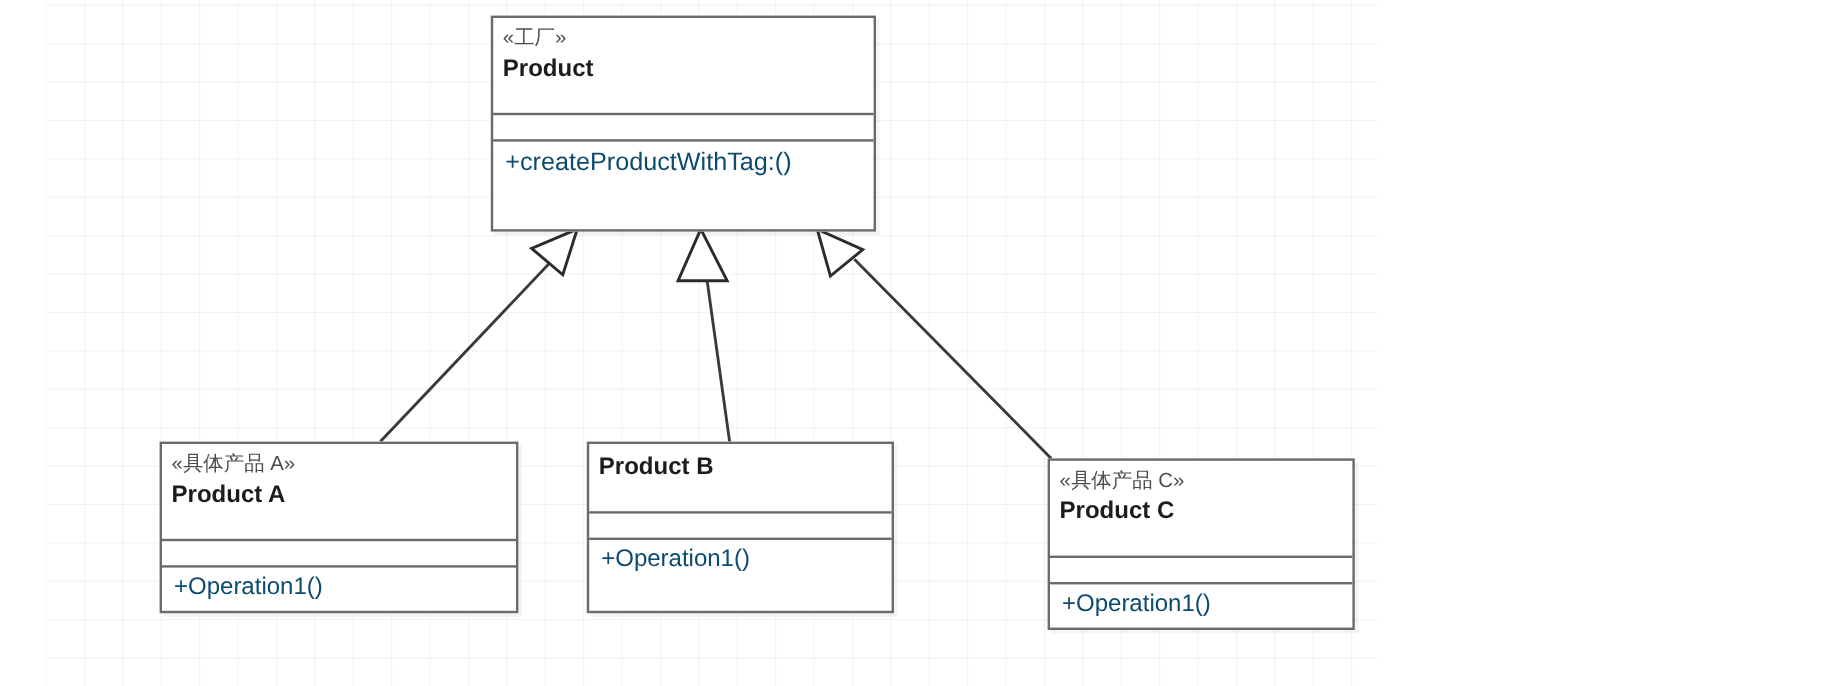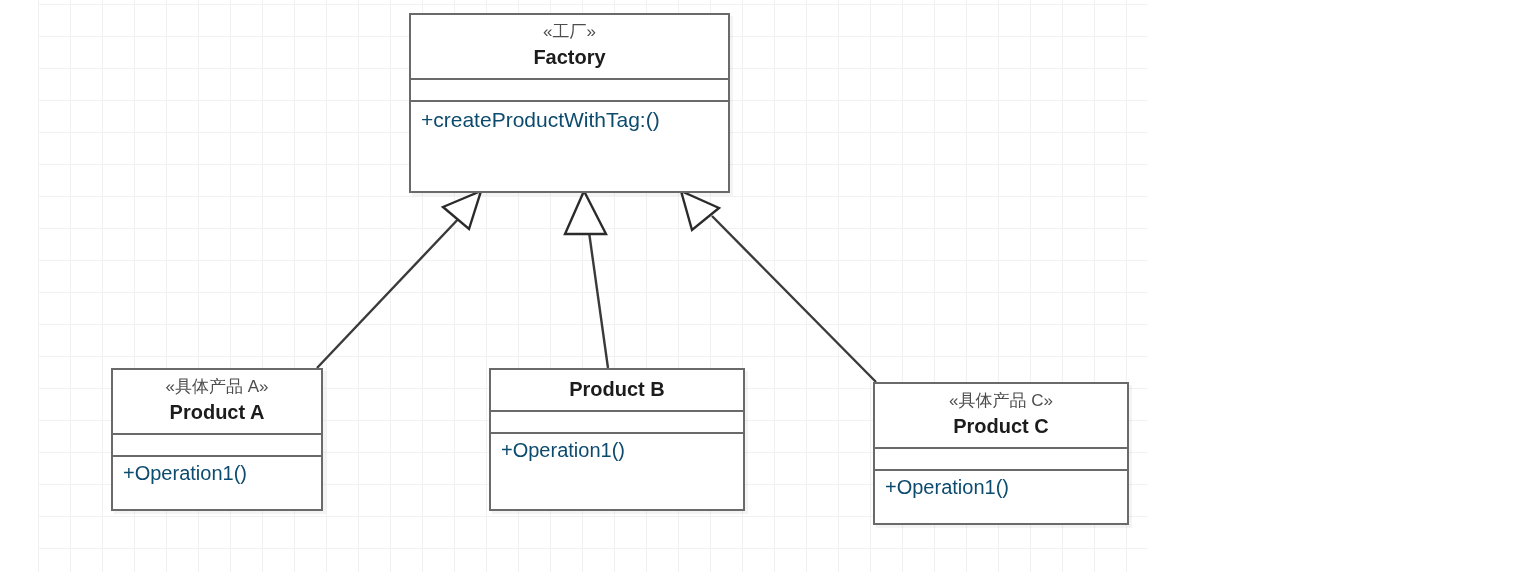--- a/index.html
+++ b/index.html
@@ -46,22 +46,21 @@
   .uml-class {
     position: absolute;
     background: #ffffff;
     border: 2px solid #6a6a6a;
     box-sizing: border-box;
     box-shadow: 3px 3px 0 0 rgba(0, 0, 0, 0.045);
     z-index: 5;
   }
 
   .hdr {
-    padding: 6px 8px 8px 8px;
-    text-align: center;
+    padding: 6px 8px 24px 8px;
     box-sizing: border-box;
   }
   .stereotype {
     font-size: 17px;
     color: #4d4d4d;
     line-height: 1.35;
     white-space: nowrap;
   }
   .classname {
     font-size: 20px;
@@ -82,21 +81,21 @@
     padding: 5px 0 10px 10px;
     font-size: 20px;
     color: #0c4a6e;
     white-space: nowrap;
     text-align: left;
     box-sizing: border-box;
   }
 
   
   #box-factory   { left: 409px; top: 13px;  width: 321px; height: 180px; }
-  #box-product-a { left: 111px; top: 368px; width: 212px; height: 143px; }
+  #box-product-a { left: 133px; top: 368px; width: 299px; height: 143px; }
   #box-product-b { left: 489px; top: 368px; width: 256px; height: 143px; }
   #box-product-c { left: 857px; top: 382px; width: 256px; height: 143px; margin-left: 16px; }
 
   #box-factory .ops { font-size: 21px; padding-top: 6px; }
 </style>
 </head>
 <body>
 
 <div id="canvas">
 
@@ -116,21 +115,21 @@
 
     <g>
       <line x1="876" y1="382" x2="712" y2="216" stroke="#3a3a3a" stroke-width="2.4"></line>
       <polygon points="681,191 719,208 692,230" fill="#ffffff" stroke="#2b2b2b" stroke-width="2.4" stroke-linejoin="miter"></polygon>
     </g>
   </svg>
 
   <div class="uml-class" id="box-factory">
     <div class="hdr">
       <div class="stereotype">«工厂»</div>
-      <div class="classname">Factory</div>
+      <div class="classname">Product</div>
     </div>
     <div class="divider"></div>
     <div class="attrs"></div>
     <div class="divider"></div>
     <div class="ops">+createProductWithTag:()</div>
   </div>
 
   <div class="uml-class" id="box-product-a">
     <div class="hdr">
       <div class="stereotype">«具体产品 A»</div>

